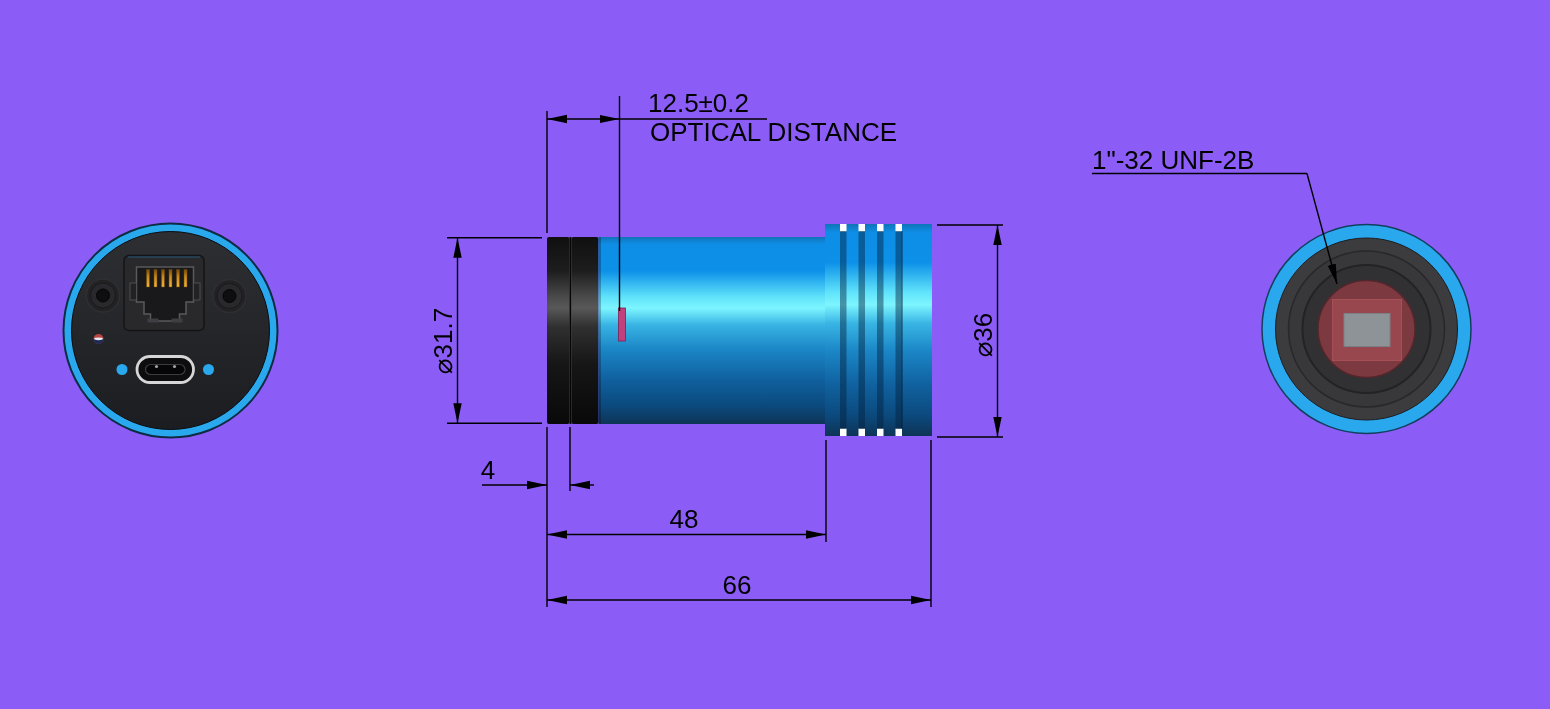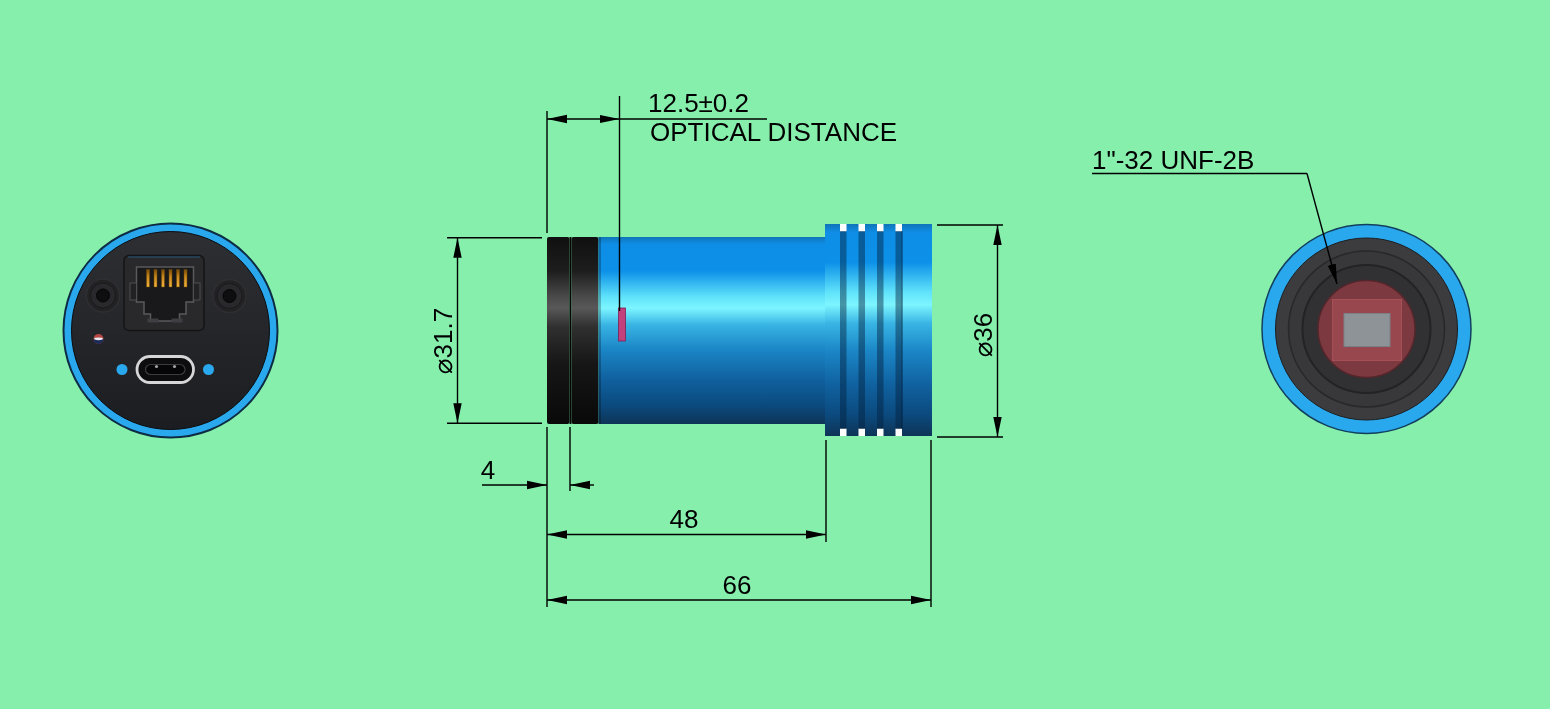--- a/index.html
+++ b/index.html
@@ -1,16 +1,16 @@
 <!DOCTYPE html>
 <html><head>
 <meta charset="utf-8">
 <style>
   html,body{margin:0;padding:0;background:#ffffff;}
-  .stage{position:relative;width:1550px;height:709px;background:#86efac;overflow:hidden;
+  .stage{position:relative;width:1550px;height:709px;background:#8b5cf6;overflow:hidden;
          font-family:"Liberation Sans",sans-serif;}
   .dim-text{font-family:"Liberation Sans",sans-serif;font-size:26px;fill:#000000;}
   .dim-line{stroke:#000000;stroke-width:1.4;fill:none;}
   svg{display:block;}
 </style>
 </head>
 <body>
 
 <div class="stage">
 <svg width="1550" height="709" viewBox="0 0 1550 709">

